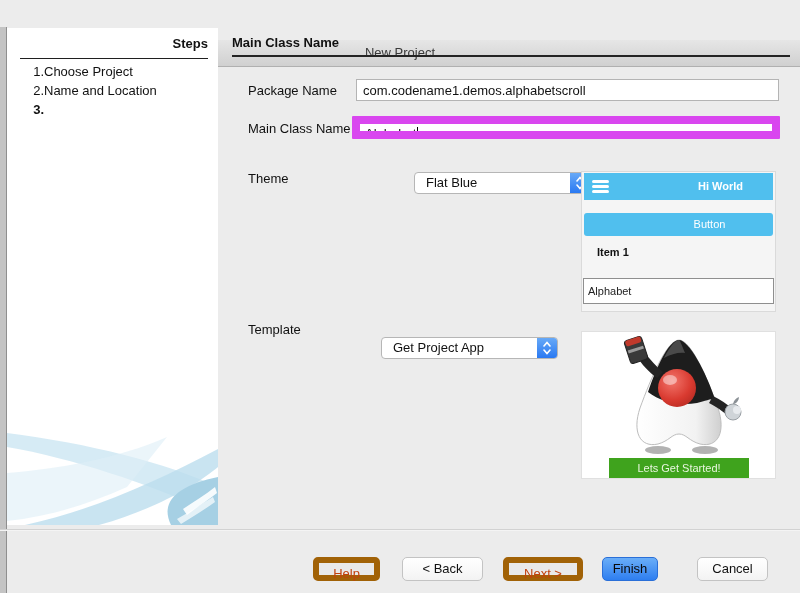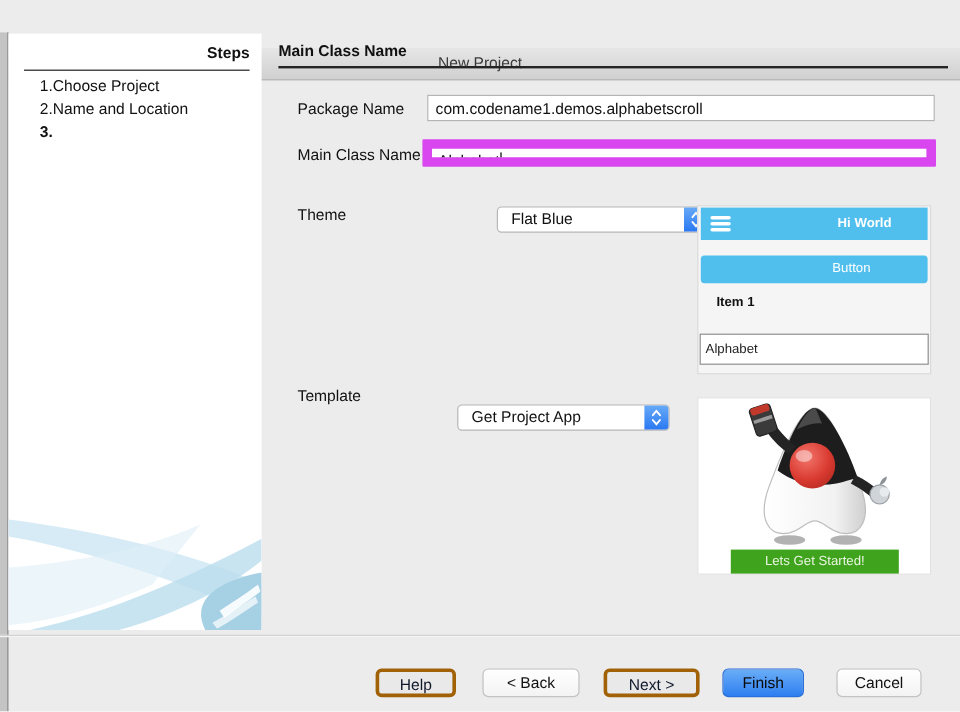--- a/index.html
+++ b/index.html
@@ -68,26 +68,26 @@
   .duke { position:absolute; left:31px; top:4px; }
   .tpl-banner { position:absolute; left:27px; width:140px; top:126px; height:20px;
     font-size:11px; color:#e9f6df; text-align:center; line-height:20px; }
 
   
   .footer-sep { position:absolute; left:0; top:529px; width:800px; height:2px;
     border-top:1px solid #d2d2d2; background:#f4f4f4; }
   .btn { position:absolute; top:557px; height:24px; border-radius:5px; font-size:13px;
     text-align:center; line-height:22px; }
   .btn.plain { background:linear-gradient(#ffffff,#f3f3f3); border:1px solid #c3c3c3; color:#111; }
-  .btn.disabled { background:#e9e9e9; border:3px solid #a16207; color:#0f172a; }
+  .btn.disabled { background:#e9e9e9; border:6px solid #a16207; color:#c2410c; }
   .btn.primary { background:linear-gradient(#6aaef8,#2e7ef0); border:1px solid #2a6fd8; color:#0a0a0a; }
   .btn-help   { left:313px; width:67px; }
   .btn-back   { left:402px; width:81px; }
   .btn-next   { left:503px; width:80px; }
-  .btn-finish { left:602px; width:68px; }
+  .btn-finish { left:602px; width:56px; }
   .btn-cancel { left:697px; width:71px; }
 </style>
 </head>
 <body>
 
 <div class="window">
 
   <div class="titlebar">
     <span class="tl close"></span>
     <span class="tl min"></span>

